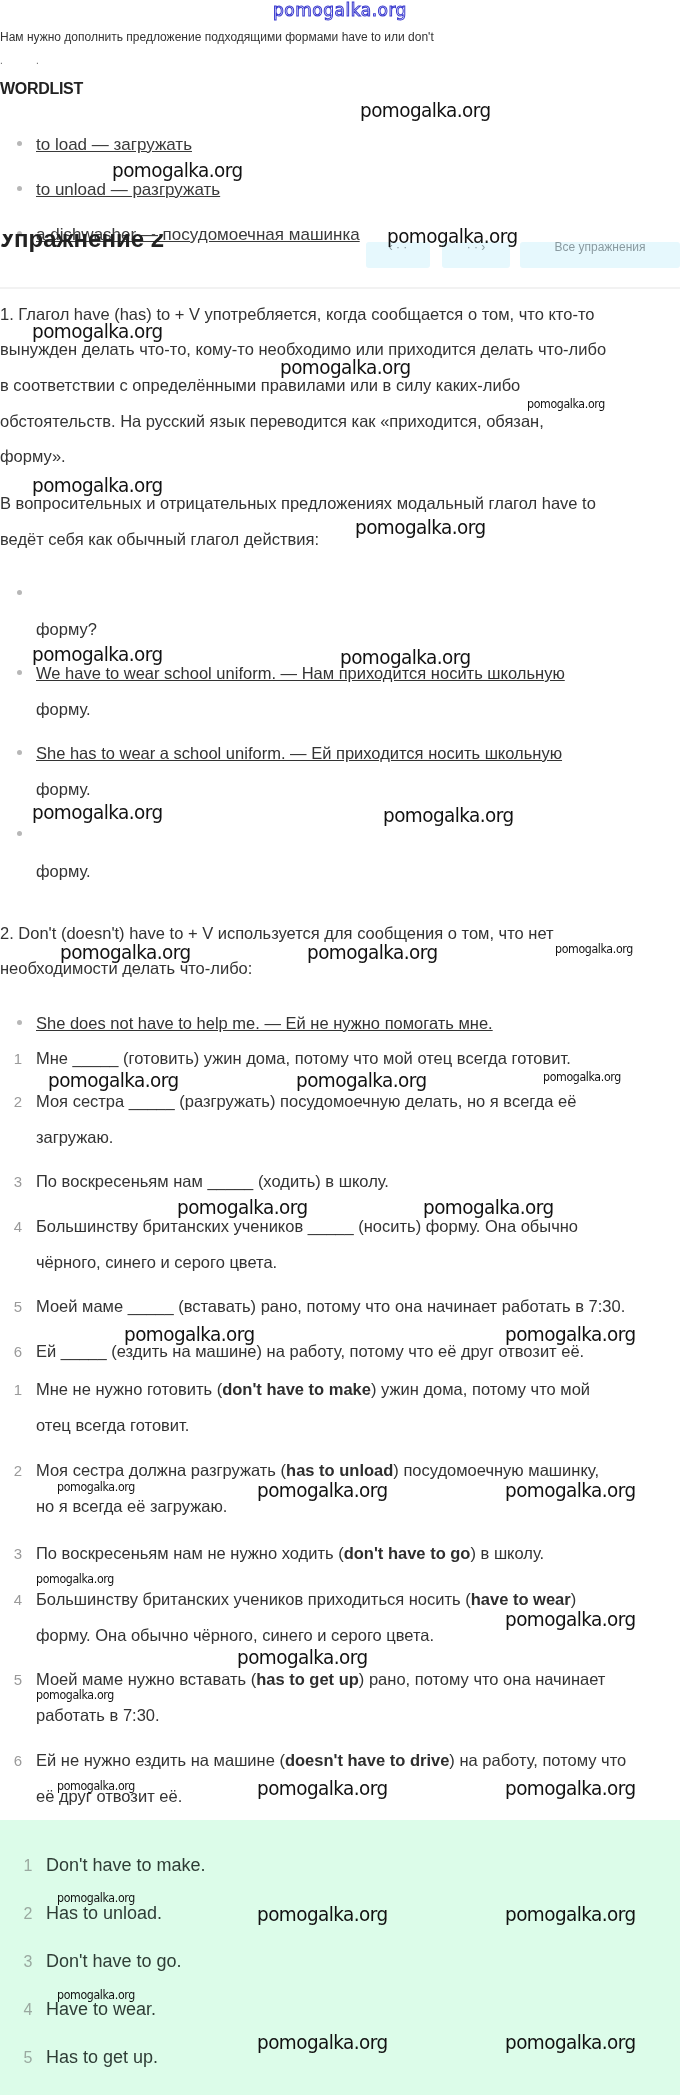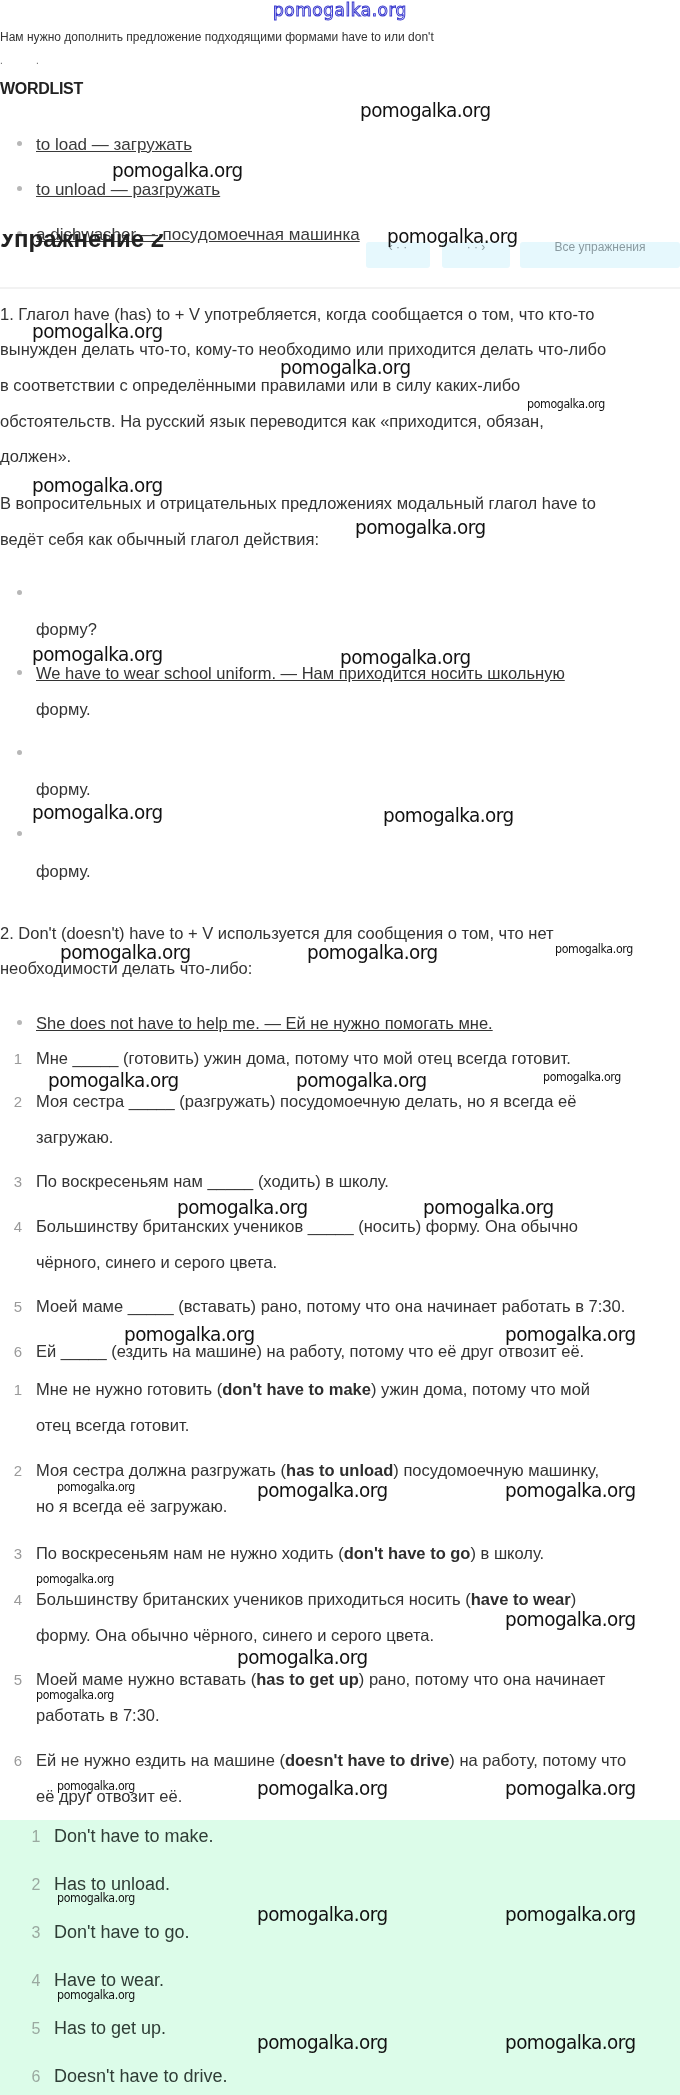--- a/index.html
+++ b/index.html
@@ -25,21 +25,21 @@
     .bullet-dot { display:inline-block; width: 5px; height: 5px; border-radius: 50%; background:#b7b7b7; margin-left: 17px; margin-right: 14px; vertical-align: middle; position: relative; top: -2px; }
     .ex-title { top: 234px; left: 0; width: 200px; height: 26px; overflow: hidden; font-size: 24px; font-weight: bold; color:#222; line-height: 18px; }
     .ex-title span { position: relative; top: -4px; }
     .nav-btn { top: 242px; height: 26px; background: #e6f8fd; border-radius: 3px; color:#8a9aa0; font-size: 12px; text-align:center; line-height: 10px; overflow:hidden; }
     .divider { top: 287px; left: 0; width: 680px; height: 2px; background: #f2f2f2; }
     .para { left: 0; width: 629px; font-size: 16.5px; color:#333; white-space: nowrap; }
     .num { display:inline-block; width: 28px; text-align:center; color:#9a9a9a; font-size: 15px; margin-left: 4px; margin-right: 4px; }
     .ind { padding-left: 36px; }
     .bold { font-weight: bold; color:#2f2f2f; }
     .answers { top: 1820px; left: 0; width: 680px; height: 275px; background: #dcfce9; }
-    .ans { left: 16px; font-size: 18px; color: #2f3d36; white-space: nowrap; }
+    .ans { left: 8px; font-size: 18px; color: #2f3d36; white-space: nowrap; margin-top: 29px; }
     .ans .num { color:#9aa9a0; font-size: 16px; margin-left: 6px; margin-right: 4px; }
     .wm {
       font-family: "DejaVu Sans", sans-serif; color: #111; font-size: 20px; white-space: nowrap;
       letter-spacing: -0.6px; transform: scaleX(0.92); transform-origin: left top;
     }
     .wm.sm { font-size: 12px; letter-spacing: -0.4px; }
   </style>
 </head>
 <body>
 
@@ -56,29 +56,29 @@
 <div class="abs ex-title"><span>Упражнение 2</span></div>
 <div class="abs nav-btn" style="left:366px;width:64px">‹ ·  ·</div>
 <div class="abs nav-btn" style="left:442px;width:68px">·  ·  ›</div>
 <div class="abs nav-btn" style="left:520px;width:160px">Все упражнения</div>
 <div class="abs divider"></div>
 
 <div class="abs para" style="top:305px">1. Глагол have (has) to + V употребляется, когда сообщается о том, что кто-то</div>
 <div class="abs para" style="top:340px">вынужден делать что-то, кому-то необходимо или приходится делать что-либо</div>
 <div class="abs para" style="top:376px">в соответствии с определёнными правилами или в силу каких-либо</div>
 <div class="abs para" style="top:412px">обстоятельств. На русский язык переводится как «приходится, обязан,</div>
-<div class="abs para" style="top:447px">должен».</div>
+<div class="abs para" style="top:447px">форму».</div>
 <div class="abs para" style="top:494px">В вопросительных и отрицательных предложениях модальный глагол have to</div>
 <div class="abs para" style="top:530px">ведёт себя как обычный глагол действия:</div>
 
 <div class="abs bullet-line para" style="top:584px"><span class="bullet-dot"></span></div>
 <div class="abs para ind" style="top:620px">форму?</div>
 <div class="abs bullet-line para" style="top:664px"><span class="bullet-dot"></span><span>We have to wear school uniform. — Нам приходится носить школьную</span></div>
 <div class="abs para ind" style="top:700px">форму.</div>
-<div class="abs bullet-line para" style="top:744px"><span class="bullet-dot"></span></div>
+<div class="abs bullet-line para" style="top:744px"><span class="bullet-dot"></span><span>She has to wear a school uniform. — Ей приходится носить школьную</span></div>
 <div class="abs para ind" style="top:780px">форму.</div>
 <div class="abs bullet-line para" style="top:825px"><span class="bullet-dot"></span></div>
 <div class="abs para ind" style="top:862px">форму.</div>
 
 <div class="abs para" style="top:924px">2. Don't (doesn't) have to + V используется для сообщения о том, что нет</div>
 <div class="abs para" style="top:959px">необходимости делать что-либо:</div>
 <div class="abs bullet-line para" style="top:1014px"><span class="bullet-dot"></span><span>She does not have to help me. — Ей не нужно помогать мне.</span></div>
 
 <div class="abs para" style="top:1049px"><span class="num">1</span><span>Мне _____ (готовить) ужин дома, потому что мой отец всегда готовит.</span></div>
 <div class="abs para" style="top:1092px"><span class="num">2</span><span>Моя сестра _____ (разгружать) посудомоечную делать, но я всегда её</span></div>

